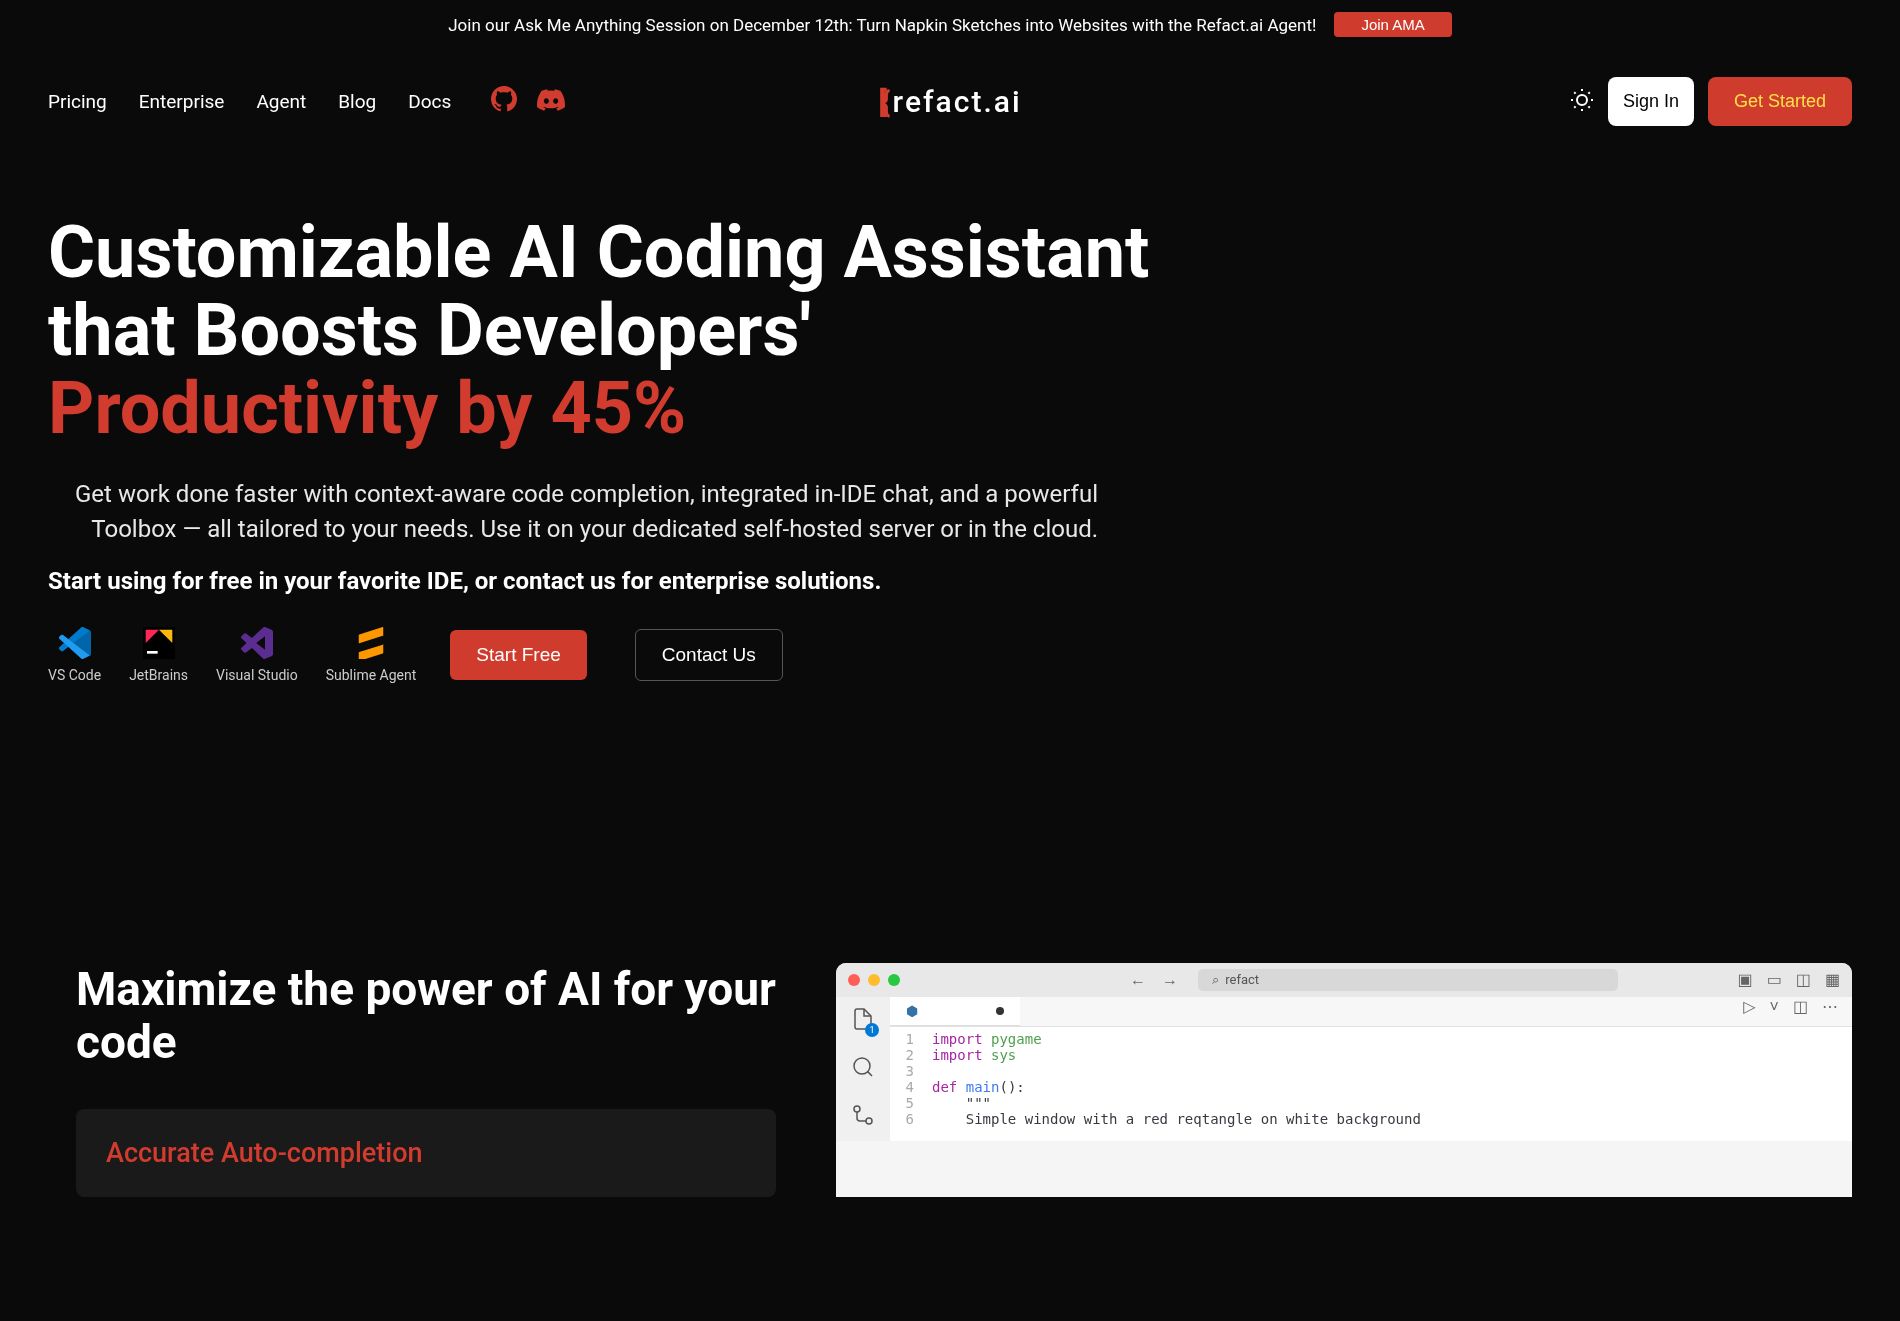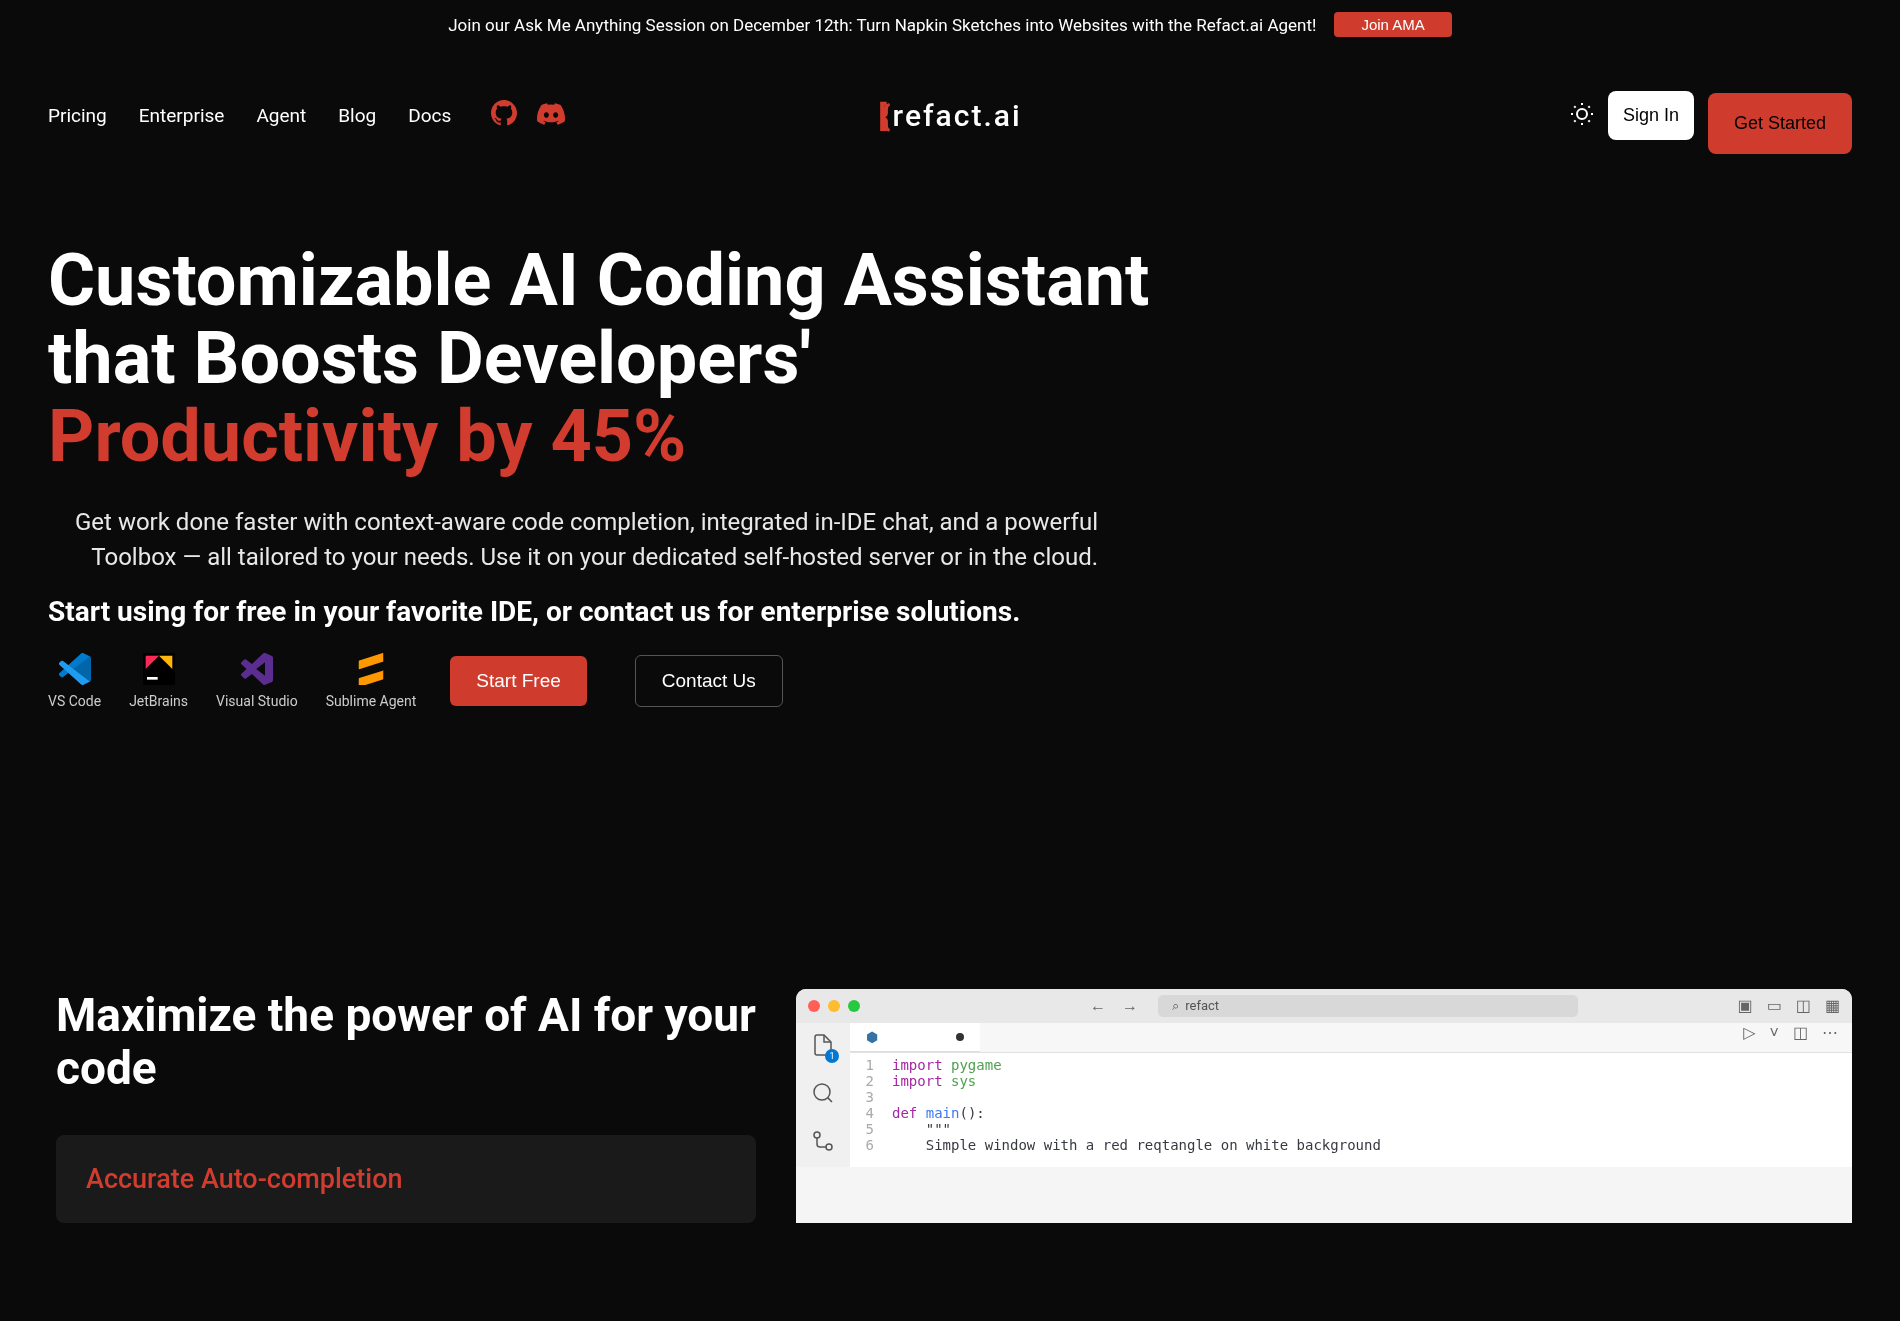--- a/index.html
+++ b/index.html
@@ -87,27 +87,26 @@
   background: #fff;
   color: #000;
   border: none;
   padding: 14px 15px;
   border-radius: 8px;
   font-size: 18px;
   cursor: pointer;
 }
 .get-started-btn {
   background: #cf3c2e;
-  color: #000000;
+  color: #fde047;
   border: none;
-  padding: 20px 26px;
+  padding: 14px 26px;
   border-radius: 8px;
   font-size: 18px;
   cursor: pointer;
-  margin-top: 16px;
 }
 .hero {
   padding: 60px 48px 0 48px;
   max-width: 1300px;
 }
 .hero h1 {
   font-size: 72px;
   font-weight: 700;
   line-height: 1.08;
   margin-bottom: 30px;
@@ -117,23 +116,23 @@
 }
 .hero-sub {
   font-size: 24px;
   line-height: 1.45;
   max-width: 1050px;
   margin-bottom: 20px;
   color: #e8e8e8;
   text-align: right;
 }
 .hero-cta {
-  font-size: 28px;
+  font-size: 24px;
   font-weight: 700;
-  margin-bottom: 25px;
+  margin-bottom: 32px;
 }
 .ide-row {
   display: flex;
   align-items: center;
   gap: 28px;
 }
 .ide-item {
   display: flex;
   flex-direction: column;
   align-items: center;
@@ -159,22 +158,22 @@
   color: #fff;
   border: 1px solid #555;
   padding: 14px 26px;
   border-radius: 6px;
   font-size: 19px;
   cursor: pointer;
   margin-left: 20px;
 }
 .section2 {
   display: flex;
-  padding: 280px 48px 0 56px;
-  gap: 40px;
+  padding: 280px 48px 0 76px;
+  gap: 60px;
 }
 .section2-left {
   flex: 0 0 700px;
 }
 .section2-left h2 {
   font-size: 46px;
   font-weight: 700;
   line-height: 1.15;
   margin-bottom: 40px;
 }

